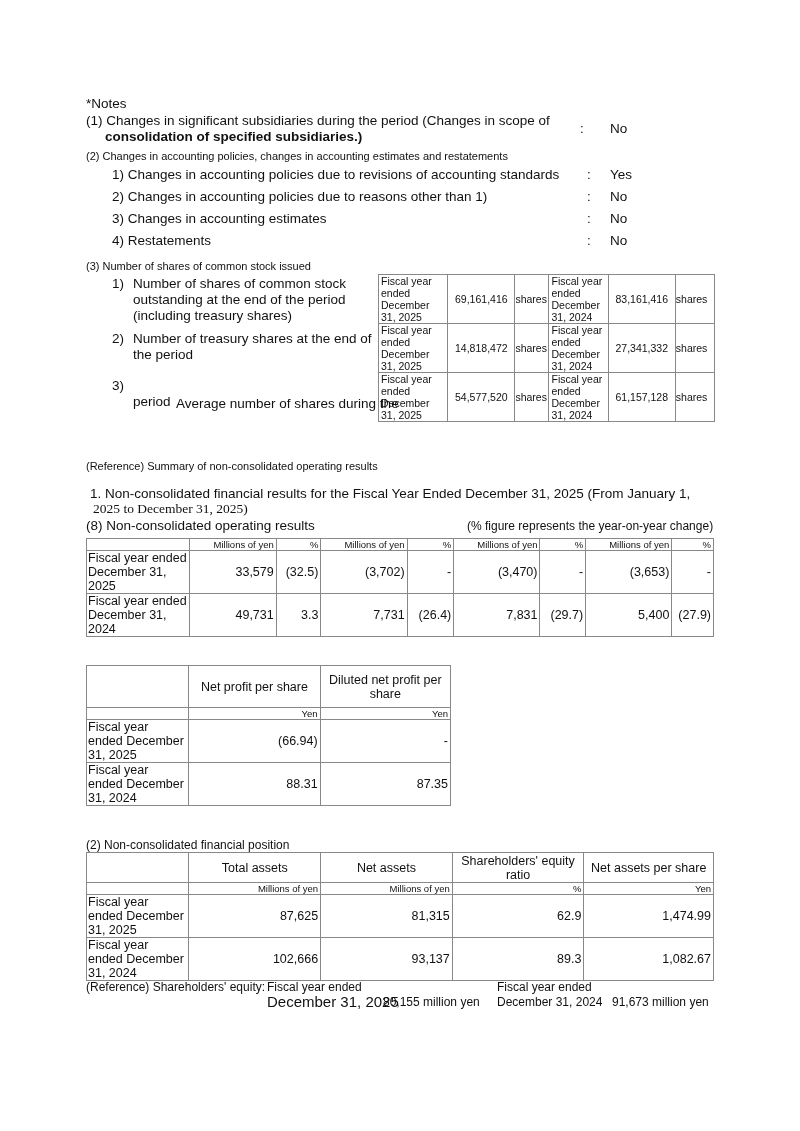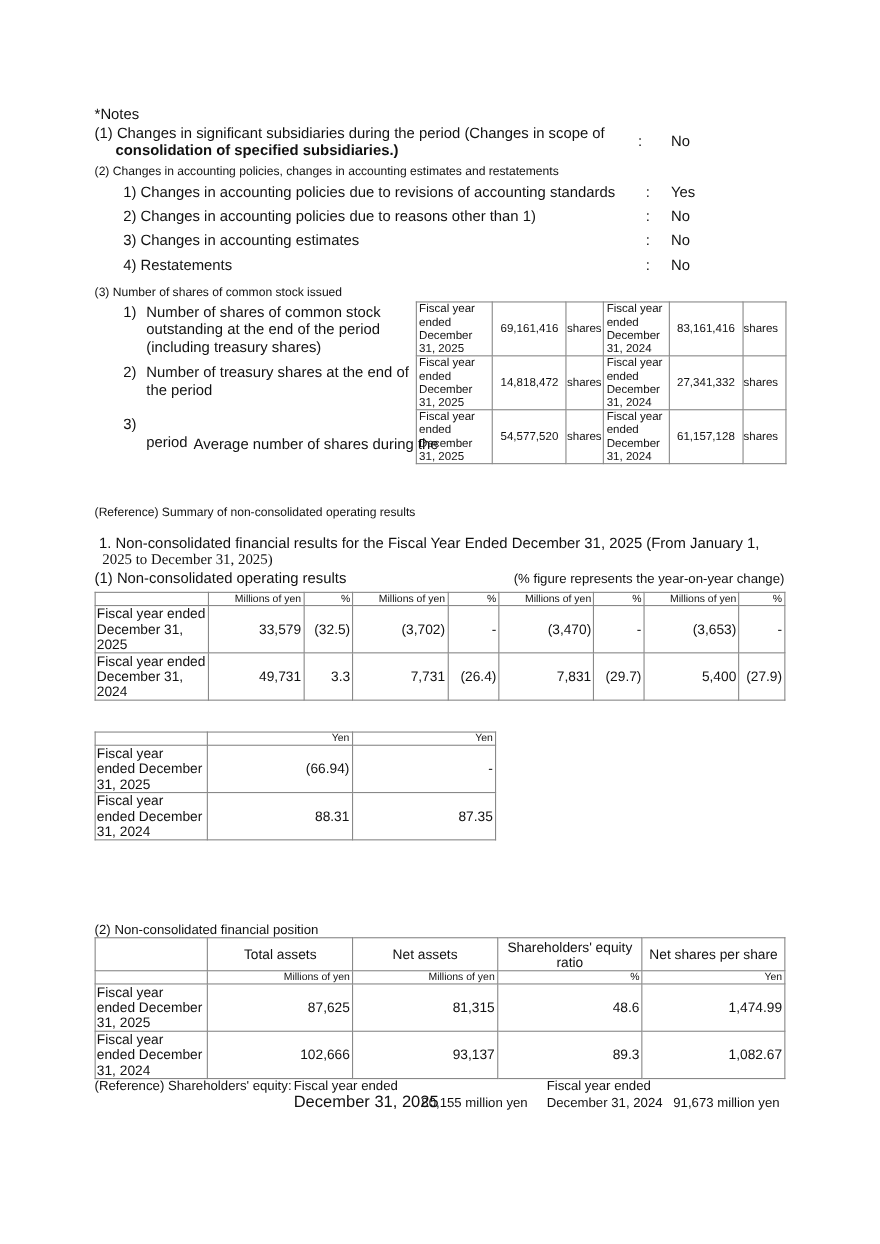--- a/index.html
+++ b/index.html
@@ -93,21 +93,21 @@
     <td>Fiscal year ended December 31, 2024</td>
     <td style="text-align:center">61,157,128</td>
     <td style="padding:0">shares</td>
   </tr>
 </tbody>
   </table>
 
 <div class="abs t11" style="left:86px;top:460px;">(Reference) Summary of non-consolidated operating results</div>
 <div class="abs t14" style="left:90px;top:486px;">1.  Non-consolidated financial results for the Fiscal Year Ended December 31, 2025 (From January 1,</div>
 <div class="abs t14" style="left:93px;top:501px;font-family:Liberation Serif, serif;">2025 to December 31, 2025)</div>
-<div class="abs t14" style="left:86px;top:518px;">(1) Non-consolidated operating results</div>
+<div class="abs t14" style="left:86px;top:518px;">(8) Non-consolidated operating results</div>
 <div class="abs" style="left:467px;top:519px;font-size:12px;line-height:14px;">(% figure represents the year-on-year change)</div>
 
 <table class="res outer" style="left:86px;top:538px;width:628px;">
   <colgroup>
     <col style="width:102px">
     <col style="width:85px">
       <col style="width:44px">
     <col style="width:85px">
       <col style="width:46px">
     <col style="width:85px">
@@ -152,20 +152,25 @@
 </tbody>
   </table>
 
 <table class="res outer" style="left:86px;top:665px;width:365px;">
   <colgroup>
       <col style="width:102px">
       <col style="width:131px">
       <col style="width:130px">
     </colgroup>
   <tbody>
+      <tr style="height:42px">
+    <td></td>
+    <td class="hdr">Net profit per share</td>
+    <td class="hdr">Diluted net profit per share</td>
+  </tr>
   <tr>
     <td class="unit"></td>
     <td class="unit">Yen</td>
     <td class="unit">Yen</td>
   </tr>
   <tr style="height:42px">
     <td class="lbl">Fiscal year ended December 31, 2025</td>
     <td class="num">(66.94)</td>
     <td class="num">-</td>
   </tr>
@@ -186,34 +191,34 @@
       <col style="width:131px">
       <col style="width:131px">
       <col style="width:129px">
     </colgroup>
   <tbody>
       <tr style="height:30px">
     <td></td>
     <td class="hdr">Total assets</td>
     <td class="hdr">Net assets</td>
     <td class="hdr">Shareholders' equity ratio</td>
-    <td class="hdr">Net shares per share</td>
+    <td class="hdr">Net assets per share</td>
   </tr>
   <tr>
     <td class="unit"></td>
     <td class="unit">Millions of yen</td>
     <td class="unit">Millions of yen</td>
     <td class="unit">%</td>
     <td class="unit">Yen</td>
   </tr>
   <tr style="height:42px">
     <td class="lbl">Fiscal year ended December 31, 2025</td>
     <td class="num">87,625</td>
     <td class="num">81,315</td>
-    <td class="num">48.6</td>
+    <td class="num">62.9</td>
     <td class="num">1,474.99</td>
   </tr>
   <tr style="height:42px">
     <td class="lbl">Fiscal year ended December 31, 2024</td>
     <td class="num">102,666</td>
     <td class="num">93,137</td>
     <td class="num">89.3</td>
     <td class="num">1,082.67</td>
   </tr>
 </tbody>

